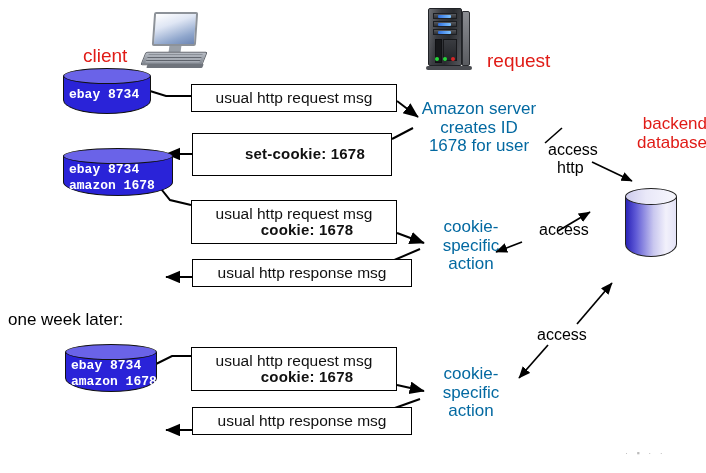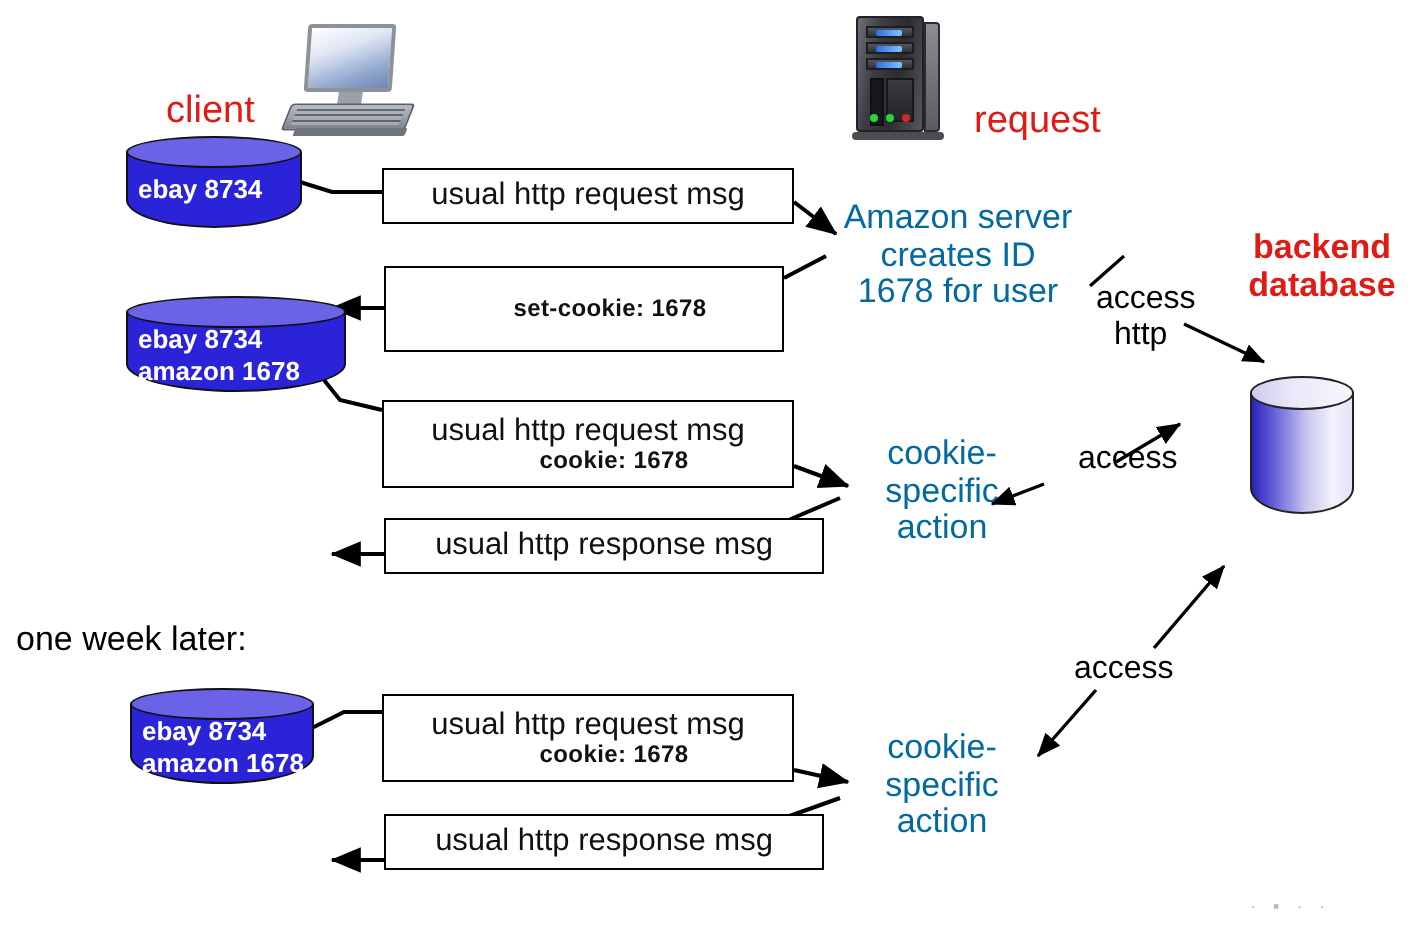--- a/index.html
+++ b/index.html
@@ -38,26 +38,27 @@
     display:flex;
     flex-direction:column;
     align-items:center;
     justify-content:center;
     font-size:15.5px;
     color:#111;
     line-height:1.12;
     z-index:4;
   }
   .msgbox .l1{font-weight:400;}
-  .msgbox .l2{font-weight:bold;font-size:12px;letter-spacing:.2px;margin-left:26px;}
+  .msgbox .l2{font-weight:bold;font-size:15px;letter-spacing:.2px;margin-left:26px;}
 
   
   .cyl{
     position:absolute;
     z-index:5;
+    font-family:Liberation Mono, monospace;
   }
   .cyl .body{
     position:absolute;
     left:0;right:0;
     background:#2a23d8;
     border-left:1.5px solid #111;
     border-right:1.5px solid #111;
     border-bottom:1.5px solid #111;
     border-radius:0 0 50% 50%/0 0 14px 14px;
     box-sizing:border-box;
@@ -264,21 +265,21 @@
     <div class="body" style="top:8px; height:40px;"></div>
     <div class="txt" style="top:14px;">ebay 8734<br>amazon 1678</div>
   </div>
 
   <div class="cyl" style="left:65px; top:344px; width:92px; height:50px;">
     <div class="top"></div>
     <div class="body" style="top:8px; height:40px;"></div>
     <div class="txt" style="top:14px;">ebay 8734<br>amazon 1678</div>
   </div>
 
-  <div class="lbl t17 red center" style="left:615px; top:115px; width:92px; text-align:center;font-weight:bold;">backend<br>database</div>
+  <div class="lbl t17 red center" style="left:615px; top:115px; width:92px; text-align:right;">backend<br>database</div>
 
   <div class="dbcyl" style="left:625px; top:188px; width:52px; height:72px;">
     <div class="dtop"></div>
     <div class="dbody" style="top:9px; height:60px;"></div>
   </div>
 
   <div class="msgbox" style="left:191px; top:84px; width:206px; height:28px;">
     <div class="l1">usual http request msg</div>
   </div>
 

